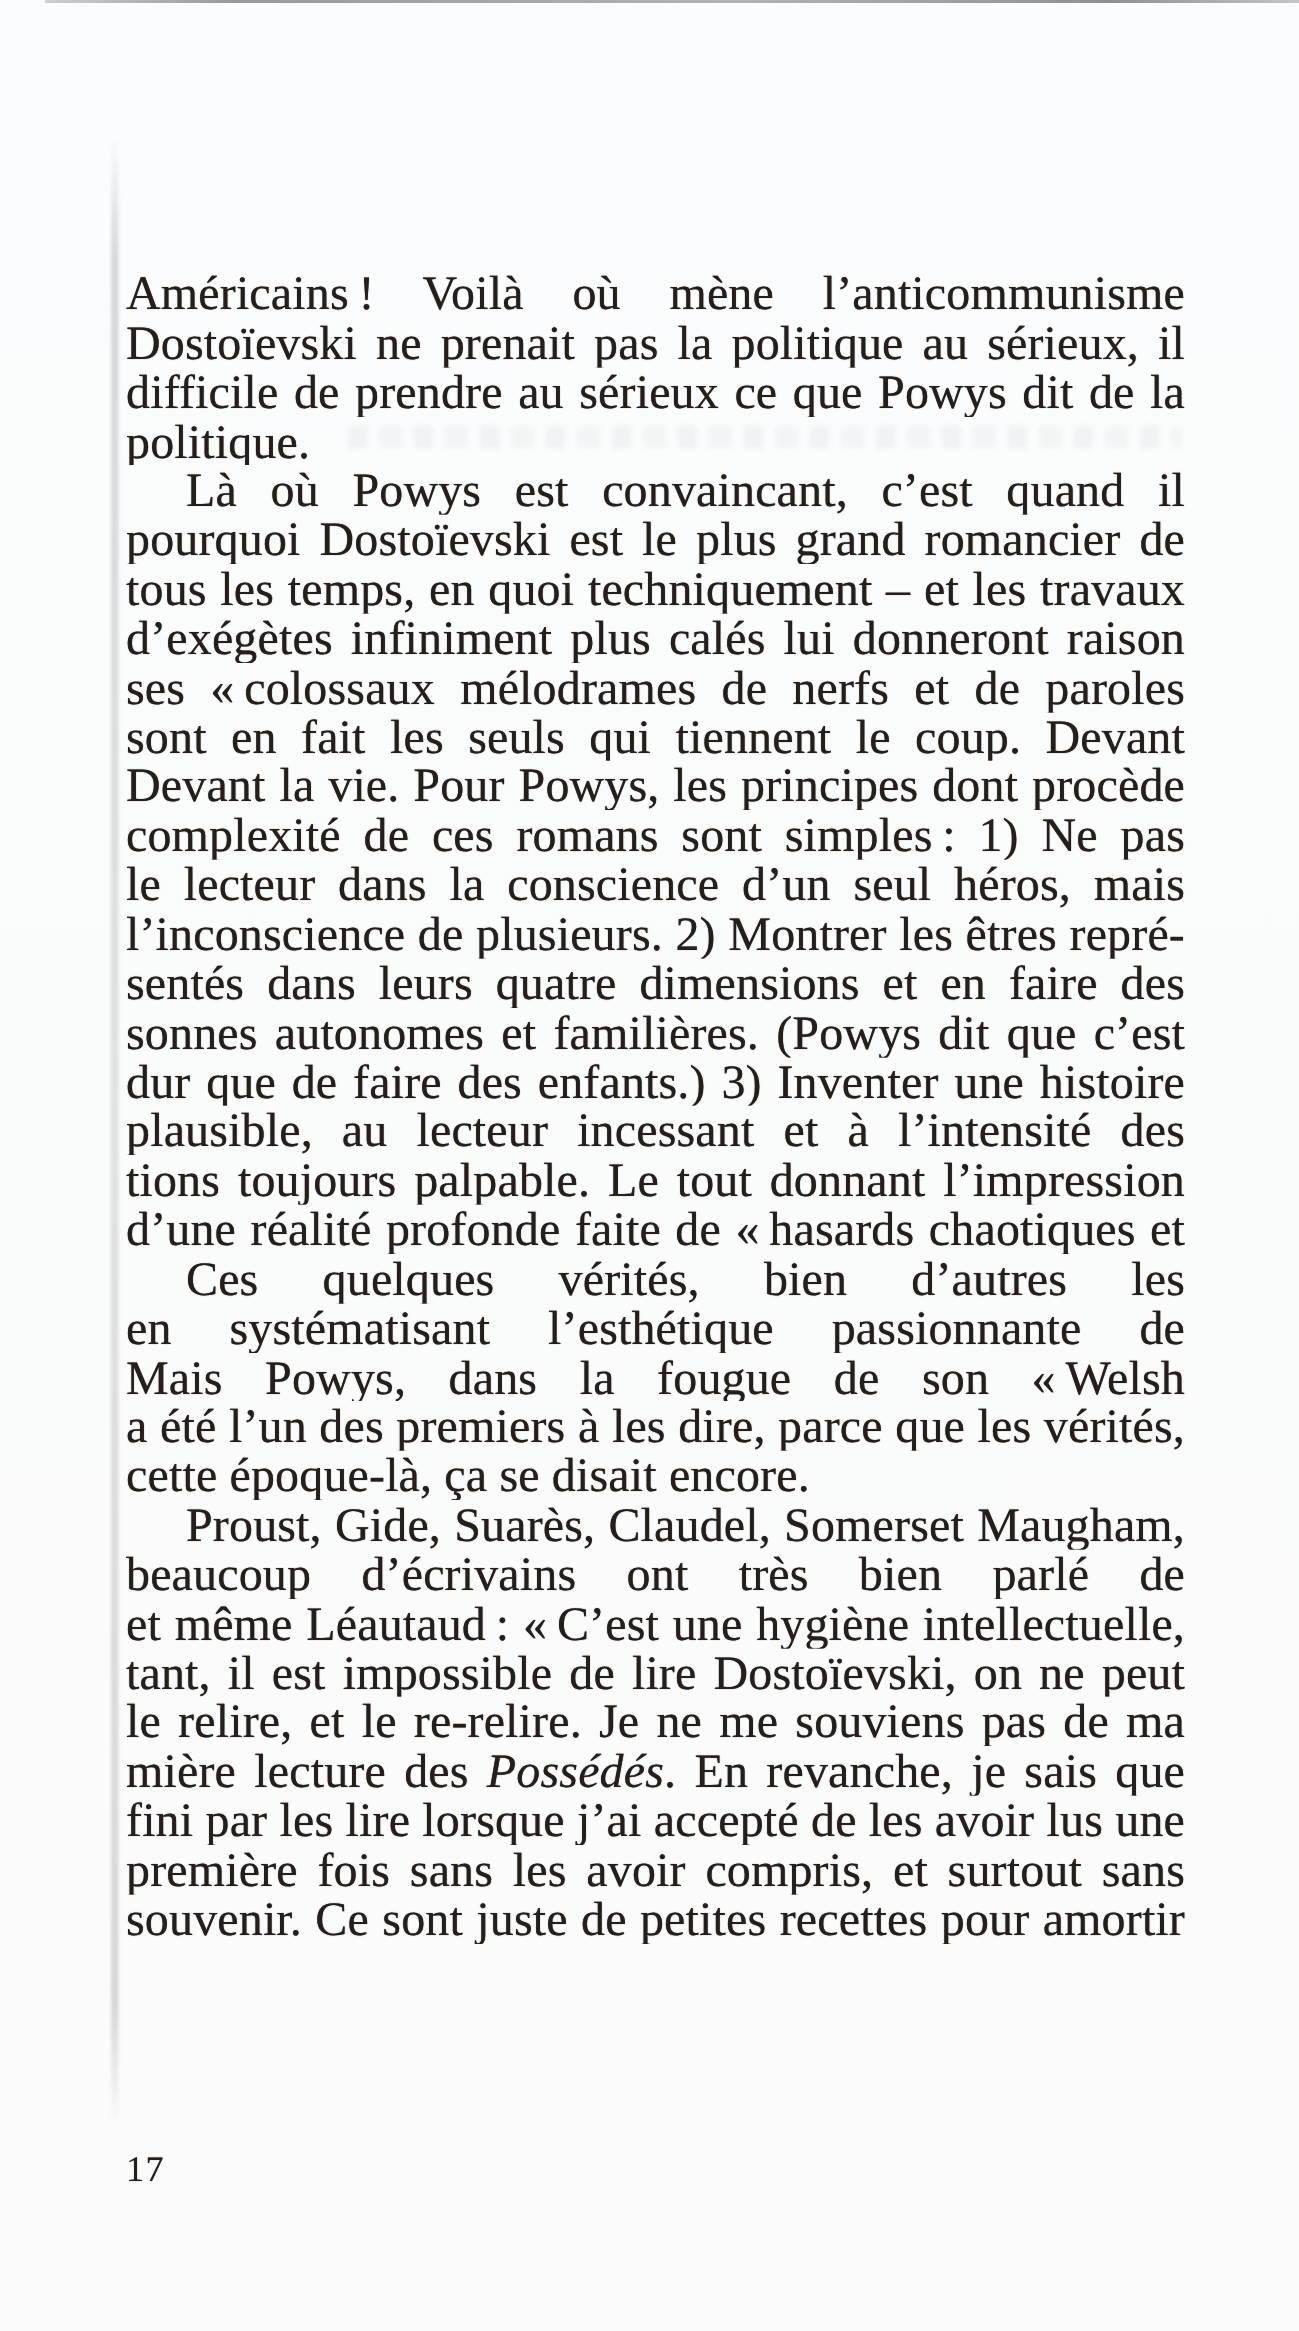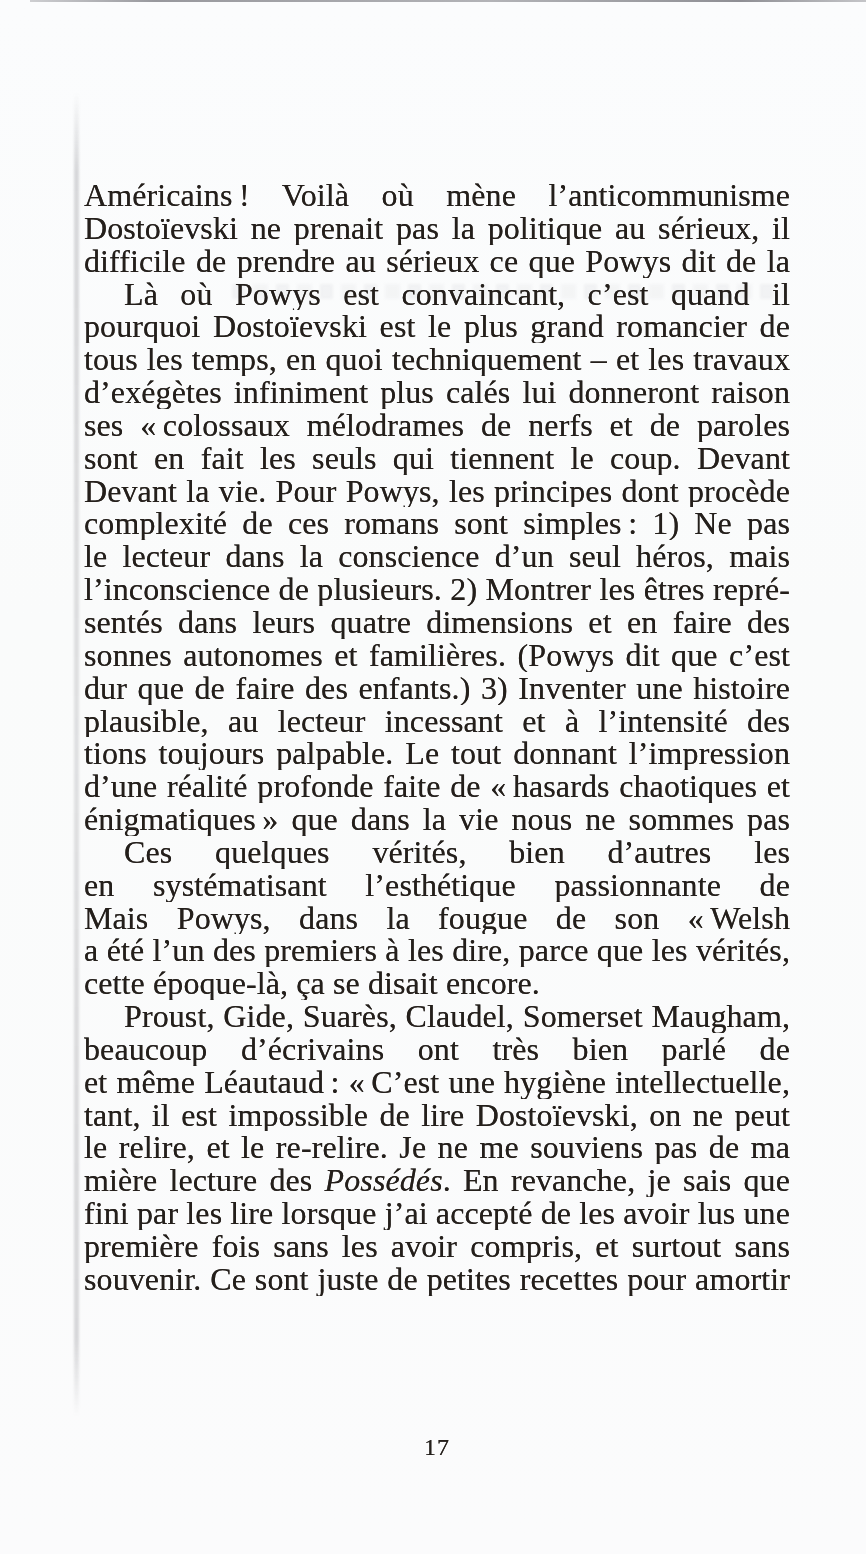--- a/index.html
+++ b/index.html
@@ -55,59 +55,59 @@
     text-shadow: 0 0 0.6px rgba(36,31,27,.85);
     letter-spacing: 0.1px;
   }
   .line.just { text-align-last: justify; }
   .line.indent { text-indent: 40px; }
   .italic { font-style: italic; }
   
   #page-number {
     position: absolute;
     left: 84px; top: 1432px; width: 706px;
-    text-align: center;
+    text-align: left;
     font-size: 24px;
     line-height: 30px;
     letter-spacing: 1px;
     text-shadow: 0 0 0.6px rgba(36,31,27,.85);
   }
 </style>
 </head>
 <body>
 
 <div id="scan-page">
   <div id="top-edge-line"></div>
   <div id="left-edge-shadow"></div>
   <div id="bleedthrough-1"></div>
 
   <div id="text-block">
       <div class="paragraph">
         <div class="line just"><span>Américains ! Voilà où mène l’anticommunisme gallois. Si</span></div>
         <div class="line just"><span>Dostoïevski ne prenait pas la politique au sérieux, il est</span></div>
         <div class="line just"><span>difficile de prendre au sérieux ce que Powys dit de la</span></div>
+        <div class="line"><span>politique.</span></div>
       </div>
       <div class="paragraph">
         <div class="line just indent"><span>Là où Powys est convaincant, c’est quand il explique</span></div>
         <div class="line just"><span>pourquoi Dostoïevski est le plus grand romancier de</span></div>
         <div class="line just"><span>tous les temps, en quoi techniquement – et les travaux</span></div>
         <div class="line just"><span>d’exégètes infiniment plus calés lui donneront raison –</span></div>
         <div class="line just"><span>ses « colossaux mélodrames de nerfs et de paroles urbains »,</span></div>
         <div class="line just"><span>sont en fait les seuls qui tiennent le coup. Devant quoi ?</span></div>
         <div class="line just"><span>Devant la vie. Pour Powys, les principes dont procède la</span></div>
         <div class="line just"><span>complexité de ces romans sont simples : 1) Ne pas mettre</span></div>
         <div class="line just"><span>le lecteur dans la conscience d’un seul héros, mais dans</span></div>
         <div class="line just"><span>l’inconscience de plusieurs. 2) Montrer les êtres repré-</span></div>
         <div class="line just"><span>sentés dans leurs quatre dimensions et en faire des per-</span></div>
         <div class="line just"><span>sonnes autonomes et familières. (Powys dit que c’est plus</span></div>
         <div class="line just"><span>dur que de faire des enfants.) 3) Inventer une histoire</span></div>
         <div class="line just"><span>plausible, au lecteur incessant et à l’intensité des situa-</span></div>
         <div class="line just"><span>tions toujours palpable. Le tout donnant l’impression</span></div>
         <div class="line just"><span>d’une réalité profonde faite de « hasards chaotiques et</span></div>
-        <div class="line just"><span>énigmatiques » que dans la vie nous ne sommes pas</span></div>
       </div>
       <div class="paragraph">
         <div class="line just indent"><span>Ces quelques vérités, bien d’autres les développeront</span></div>
         <div class="line just"><span>en systématisant l’esthétique passionnante de Dostoïevski.</span></div>
         <div class="line just"><span>Mais Powys, dans la fougue de son « Welsh delirious »</span></div>
         <div class="line just"><span>a été l’un des premiers à les dire, parce que les vérités, à</span></div>
         <div class="line"><span>cette époque-là, ça se disait encore.</span></div>
       </div>
       <div class="paragraph">
         <div class="line just indent"><span>Proust, Gide, Suarès, Claudel, Somerset Maugham,</span></div>

